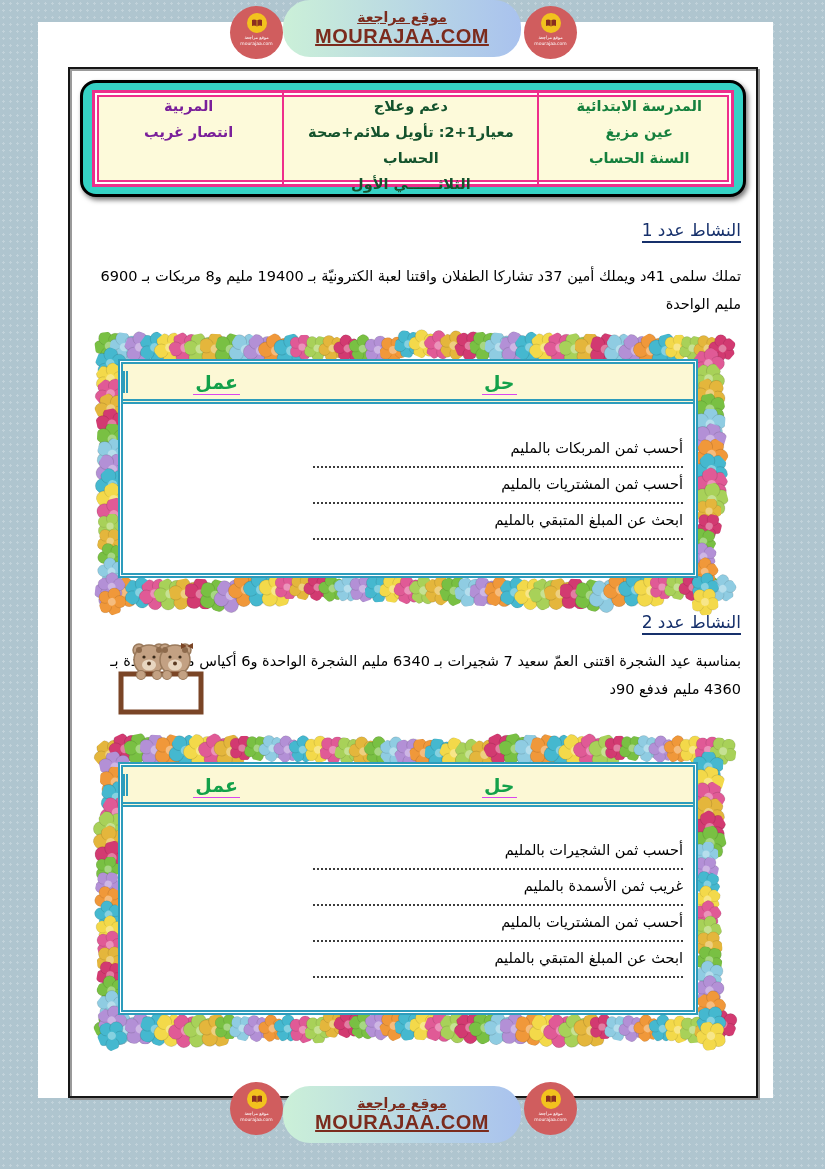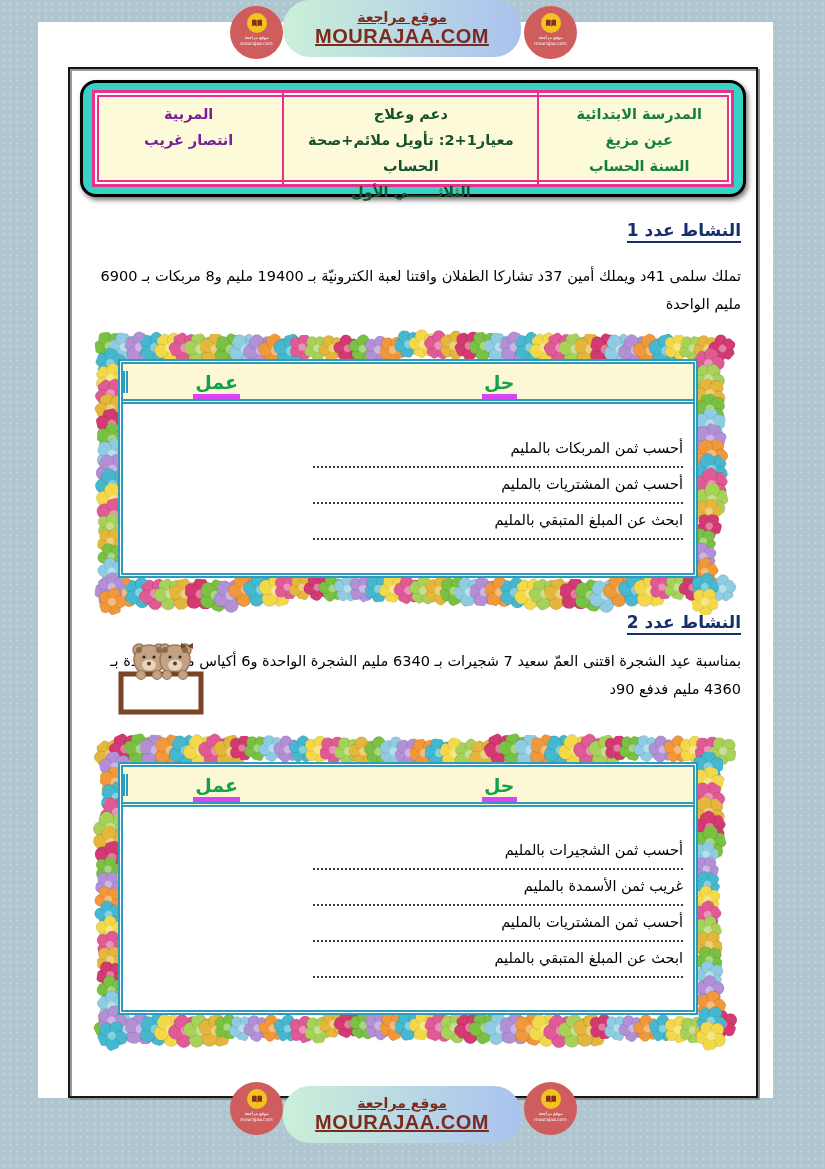--- a/index.html
+++ b/index.html
@@ -20,27 +20,27 @@
   .header-box {
     position: absolute; left: 10px; right: 10px; top: 11px; height: 117px;
     background: #35d2c5; border: 3px solid #000; border-radius: 16px;
     box-shadow: 2px 3px 5px rgba(0,0,0,.55); padding: 7px 9px;
   }
   .header-inner {
     height: 100%; background: #fdfada; border: 3px solid #ee2e8b;
     box-shadow: inset 0 0 0 2px #fff, inset 0 0 0 4px #ee2e8b;
     display: flex; direction: rtl;
   }
-  .hcol { text-align: center; font-weight: bold; font-size: 14.5px; line-height: 1.8; padding: 8px 4px; margin-left: 8px; }
+  .hcol { text-align: center; font-weight: bold; font-size: 14.5px; line-height: 1.8; padding: 0 4px; margin-left: 8px; }
   .hcol-school  { width: 30%; color: #15803d; }
   .hcol-subject { width: 42%; color: #14532d; border-left: 2px solid #ee2e8b; border-right: 2px solid #ee2e8b; }
   .hcol-teacher { width: 28%; color: #7a1f9a; }
   
   .act-title {
-    position: absolute; right: 15px; color: #16306b; font-weight: bold; font-size: 17px;
+    position: absolute; right: 15px; color: #16306b; font-weight: normal; font-size: 17px;
     border-bottom: 2px solid #16306b; padding-bottom: 1px; direction: rtl;
   }
   .act-text {
     position: absolute; left: 15px; right: 15px; direction: rtl; text-align: right;
     color: #000; font-size: 14.5px; line-height: 1.9;
   }
   #act1-title { top: 151px; } #act1-text { top: 194px; }
   #act2-title { top: 543px; } #act2-text { top: 579px; }
   
   .flower-wrap { position: absolute; left: 31px; width: 614px; }
@@ -53,21 +53,21 @@
   .strip-right  { right: -3px; top: 18px; bottom: 18px; width: 24px; }
   .act-table {
     position: absolute; left: 17px; right: 17px; top: 22px; bottom: 22px;
     background: #fff; border: 5px double #2d9cbc; display: flex; flex-direction: column; direction: rtl;
   }
   .table-head { display: flex; background: #fcf8d5; border-bottom: 5px double #2d9cbc; height: 40px; align-items: center; flex: none; }
   .table-body { display: flex; flex: 1; align-items: center; }
   .col-sol  { width: 68%; }
   .col-work { width: 32%; border-left: 5px double #2d9cbc; }
   .th { text-align: center; color: #13a14a; font-weight: bold; font-size: 19px; }
-  .th span { border-bottom: 5px solid #d946ef; padding: 0 2px 1px 2px; }
+  .th span { border-bottom: 1px solid #d946ef; padding: 0 2px 1px 2px; }
   .td-sol { padding: 8px 10px 4px 8px; }
   .prompt-text { font-size: 14.5px; color: #000; text-align: right; padding-top: 3px; }
   .dots { border-bottom: 2px dotted #3c3c3c; height: 12px; margin-bottom: 5px; }
   
   .teddy { position: absolute; left: 47px; top: 565px; z-index: 3; }
   
   .banner {
     position: absolute; left: 283px; width: 238px; height: 57px; border-radius: 27px;
     background: linear-gradient(90deg, #cbf0d8, #a9c2ee);
     display: flex; flex-direction: column; align-items: center; justify-content: center; z-index: 5;

